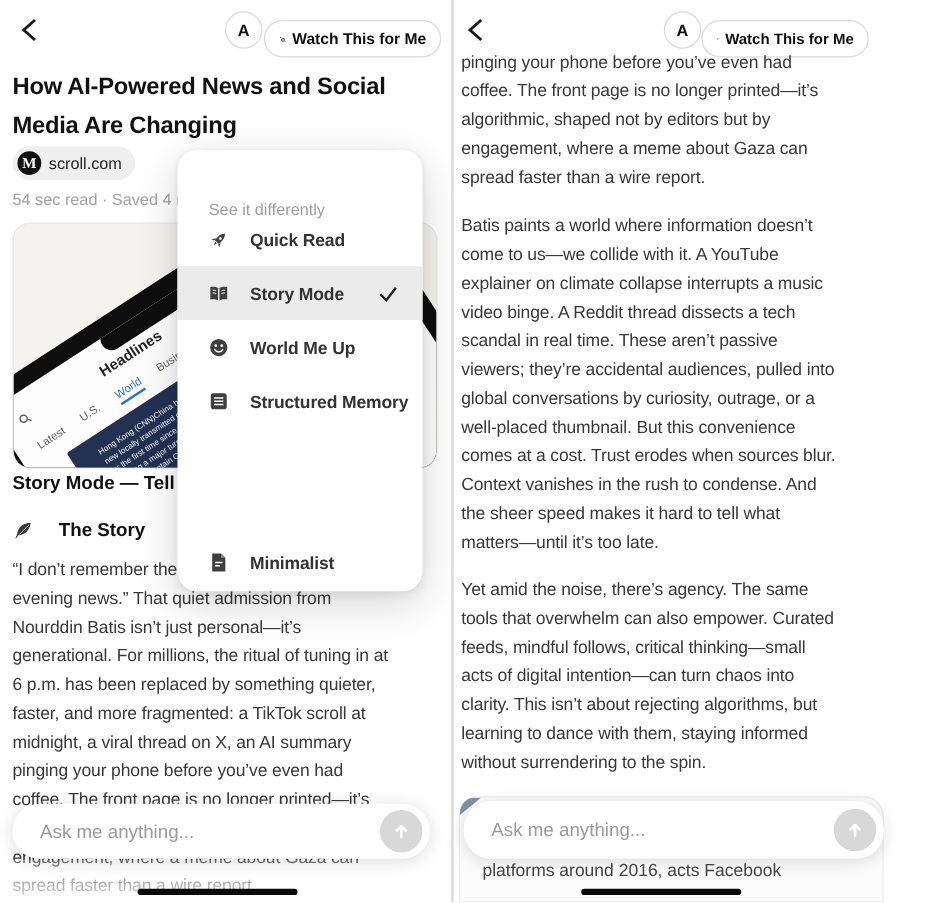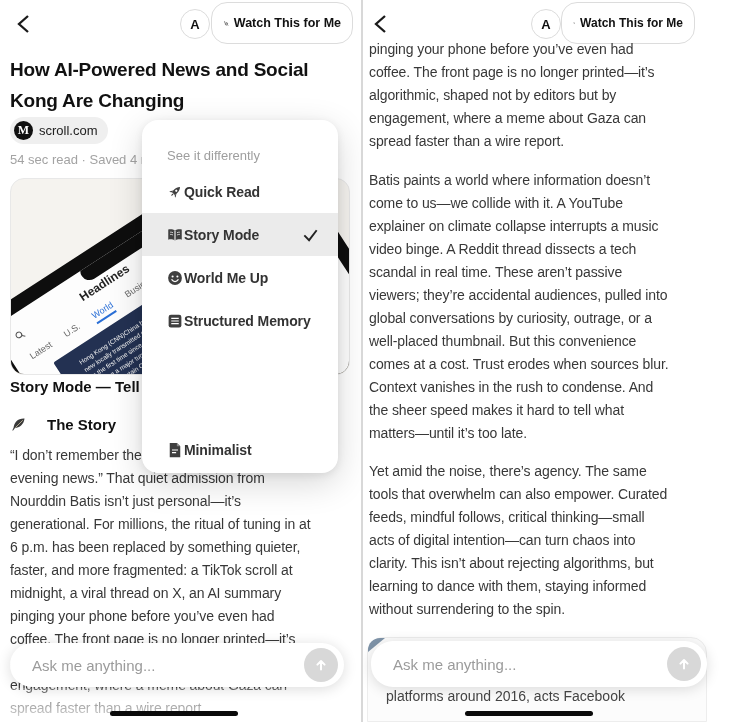--- a/index.html
+++ b/index.html
@@ -8,21 +8,21 @@
   .panel{position:absolute;top:0;height:722px;background:#fff;overflow:hidden;}
   .panel-left{left:0;width:361px;}
   .panel-right{left:363px;width:387px;}
   .divider{position:absolute;left:361px;top:0;width:2px;height:722px;background:#d8d8d8;}
 
   
   .hdr-back{position:absolute;top:11px;width:26px;height:26px;cursor:pointer;}
   .a-btn{position:absolute;top:9px;width:30px;height:30px;border:1px solid #dcdcdc;border-radius:50%;
          background:#fff;display:flex;align-items:center;justify-content:center;
          font-weight:800;font-size:13px;color:#111;box-sizing:border-box;}
-  .watch-btn{position:absolute;top:2px;height:42px;border:1px solid #dcdcdc;border-radius:16px;
+  .watch-btn{position:absolute;top:16px;height:30px;border:1px solid #dcdcdc;border-radius:16px;
          background:#fff;display:flex;align-items:center;justify-content:center;gap:5px;
          font-weight:700;font-size:12.5px;color:#111;padding:0 11px;box-sizing:border-box;white-space:nowrap;}
 
   
   .title{position:absolute;left:10px;top:54px;font-size:19px;line-height:31px;font-weight:700;
          color:#111;letter-spacing:-0.2px;white-space:pre-line;}
   .badge{position:absolute;left:10px;top:117px;height:27px;background:#efefef;border-radius:14px;
          display:flex;align-items:center;gap:6px;padding:0 10px 0 4px;}
   .badge .m-circle{width:19px;height:19px;border-radius:50%;background:#111;color:#fff;
          display:flex;align-items:center;justify-content:center;
@@ -62,23 +62,23 @@
   .rp3{position:absolute;left:6px;top:460px;width:378px;}
   .peek-card{position:absolute;left:4px;top:637px;width:340px;height:85px;background:#fcfcfc;
         border:1px solid #ededed;border-radius:16px 16px 0 0;box-sizing:border-box;}
   .peek-wedge{position:absolute;left:0;top:0;width:17px;height:14px;background:#7e93a8;
         border-radius:12px 0 0 0;clip-path:polygon(0 0,100% 0,0 100%);}
   .peek-text{position:absolute;left:18px;top:50px;font-size:14px;color:#454545;white-space:nowrap;}
 
   
   .menu{position:absolute;left:142px;top:120px;width:196px;height:353px;background:#fff;
         border-radius:16px;box-shadow:0 10px 34px rgba(0,0,0,.16),0 2px 8px rgba(0,0,0,.08);z-index:30;}
-  .menu-header{position:absolute;left:25px;top:28px;font-size:13px;color:#9e9e9e;}
+  .menu-header{position:absolute;left:25px;top:40px;font-size:13px;color:#9e9e9e;}
   .menu-item{position:absolute;left:0;width:196px;height:43px;display:flex;align-items:center;
-        padding-left:24px;box-sizing:border-box;gap:0;cursor:pointer;}
+        padding-left:24px;box-sizing:border-box;gap:16px;cursor:pointer;}
   .menu-item.sel{background:#ebebeb;}
   .mi-label{font-size:14px;font-weight:600;color:#333;letter-spacing:-0.1px;white-space:nowrap;}
   .mi-check{position:absolute;right:18px;top:12px;}
 
   
   .ask{position:absolute;height:44px;background:#fff;border-radius:22px;z-index:20;
        box-shadow:0 2px 14px rgba(0,0,0,.14);display:flex;align-items:center;}
   .ask input{flex:1;border:none;outline:none;background:transparent;font-size:15px;color:#333;
        padding-left:22px;font-family:"Liberation Sans",sans-serif;}
   .ask input::placeholder{color:#9b9b9b;}
@@ -106,21 +106,21 @@
       <svg width="15" height="15" viewBox="0 0 18 18">
         <path d="M5 1.6l.7 1.9 1.9.7-1.9.7L5 6.8 4.3 4.9 2.4 4.2l1.9-.7z" fill="#111"></path>
         <circle cx="10.6" cy="10" r="3.7" fill="none" stroke="#111" stroke-width="1.7"></circle>
         <circle cx="10.6" cy="10" r="1.3" fill="#111"></circle>
         <circle cx="15.6" cy="14.8" r="1" fill="#111"></circle>
       </svg>
       <span>Watch This for Me</span>
     </div>
 
     <div class="title lines">How AI-Powered News and Social
-Kong Are Changing</div>
+Media Are Changing</div>
 
     <div class="badge">
       <span class="m-circle">M</span>
       <span class="b-label">scroll.com</span>
     </div>
     <div class="meta">54 sec read · Saved 4 min</div>
 
     <div class="hero">
       <div class="wood"></div>
       <div class="phone-rot">

